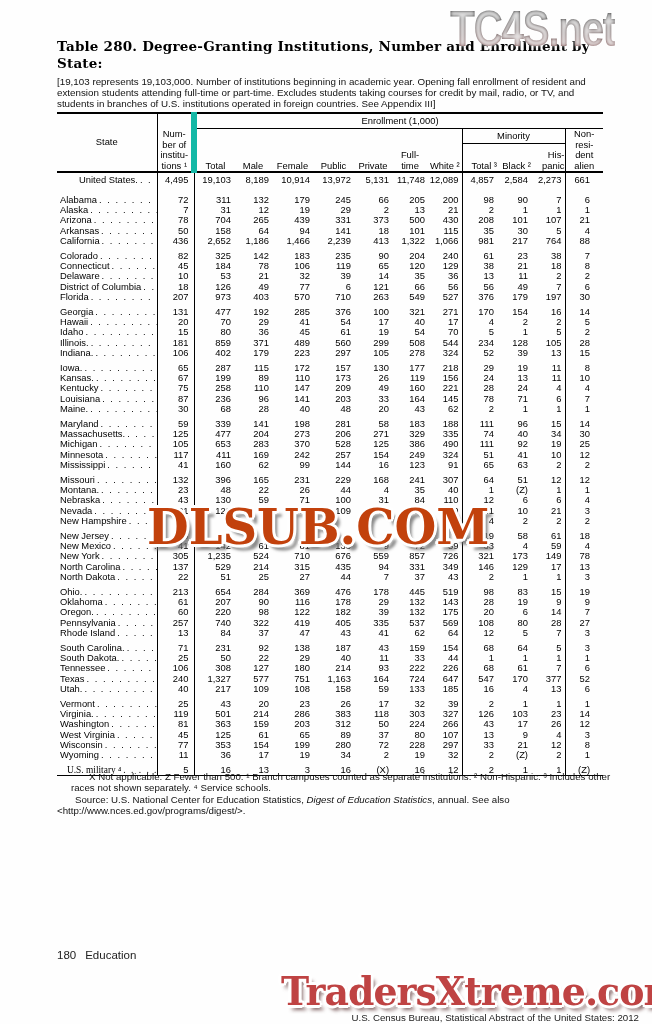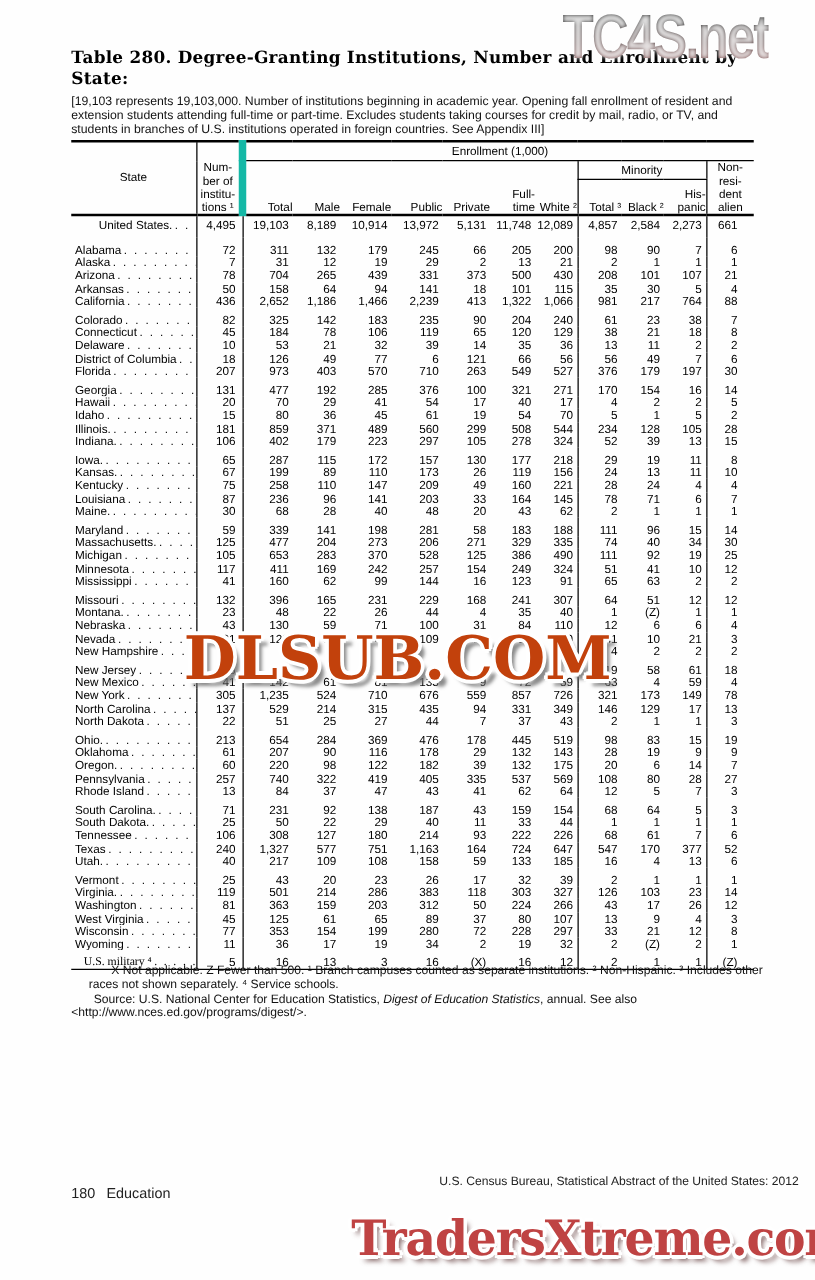--- a/index.html
+++ b/index.html
@@ -22,21 +22,21 @@
   table.main{
     position:absolute;left:57px;top:112px;
     border-collapse:collapse;table-layout:fixed;width:546px;
     border-top:2px solid #000;border-bottom:1.5px solid #000;
     font-size:9.4px;color:#000;
   }
   table.main th{font-weight:normal;white-space:pre-line;padding:0;line-height:10.5px;}
   th.h-state{vertical-align:middle;text-align:center;border-right:1px solid #000;border-bottom:2px solid #000;}
   th.h-inst{vertical-align:bottom;text-align:center;padding-bottom:2px;border-right:6px solid #14b8a6;border-bottom:2px solid #000;}
   th.h-enroll{border-bottom:1px solid #000;text-align:center;height:14px;}
-  th.h-leaf{vertical-align:bottom;text-align:right;padding:0 5px 2px 0;border-bottom:2px solid #000;}
+  th.h-leaf{vertical-align:bottom;padding:0 5px 2px 0;border-bottom:2px solid #000;}
   th.h-minority{border-left:1px solid #000;border-bottom:1px solid #000;text-align:center;height:14px;}
   th.h-mleaf{vertical-align:bottom;text-align:right;padding:0 5px 2px 0;border-bottom:2px solid #000;}
   th.h-mleaf.first{border-left:1px solid #000;}
   th.h-nonres{vertical-align:bottom;text-align:center;padding-bottom:2px;border-left:1px solid #000;border-bottom:2px solid #000;}
   td{padding:0;line-height:10.3px;vertical-align:bottom;}
   td.num{text-align:right;padding-right:3px;font-variant-numeric:tabular-nums;}
   td.c-inst{border-left:1px solid #000;border-right:1px solid #000;padding-right:5px;}
   td.c-mtotal{border-left:1px solid #000;}
   td.c-nonres{border-left:1px solid #000;padding-right:13px;}
   td.st{padding-left:3px;}
@@ -53,21 +53,21 @@
   .footnote,.source{
     position:absolute;left:57px;width:548px;
     font-size:9.7px;line-height:11px;text-indent:18px;color:#111;
   }
   .footnote{top:761px;margin-left:14px;}
   .source{top:784px;}
   .source .url{overflow-wrap:anywhere;}
   
   .pagefooter{position:absolute;left:57px;top:949px;font-size:11.5px;color:#222;}
   .pagefooter .sec{margin-left:9px;text-align:center;}
-  .censusline{position:absolute;right:13px;top:940px;font-size:9.7px;color:#222;z-index:1;}
+  .censusline{position:absolute;right:13px;top:1012px;font-size:9.7px;color:#222;z-index:1;}
   
   .wm{position:absolute;z-index:5;pointer-events:none;font-weight:bold;}
   .wm-top{
     left:450px;top:0px;
     font-family:"Liberation Sans",sans-serif;font-size:50px;letter-spacing:-2px;
     transform:scaleX(.82);transform-origin:left top;
     color:#463636;
     text-shadow:0 0 4px rgba(255,255,255,.85);
   }
   @supports ((-webkit-background-clip:text) or (background-clip:text)){

